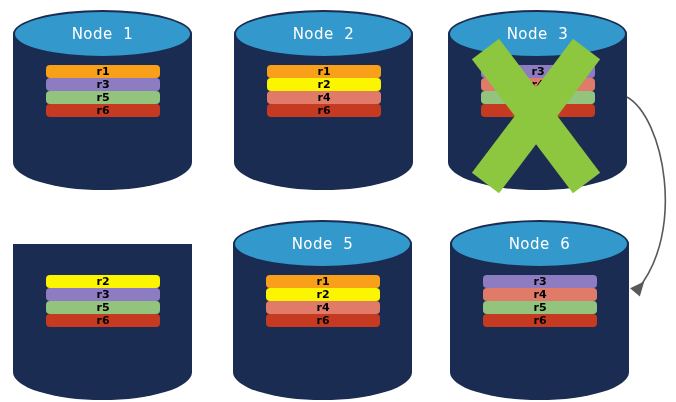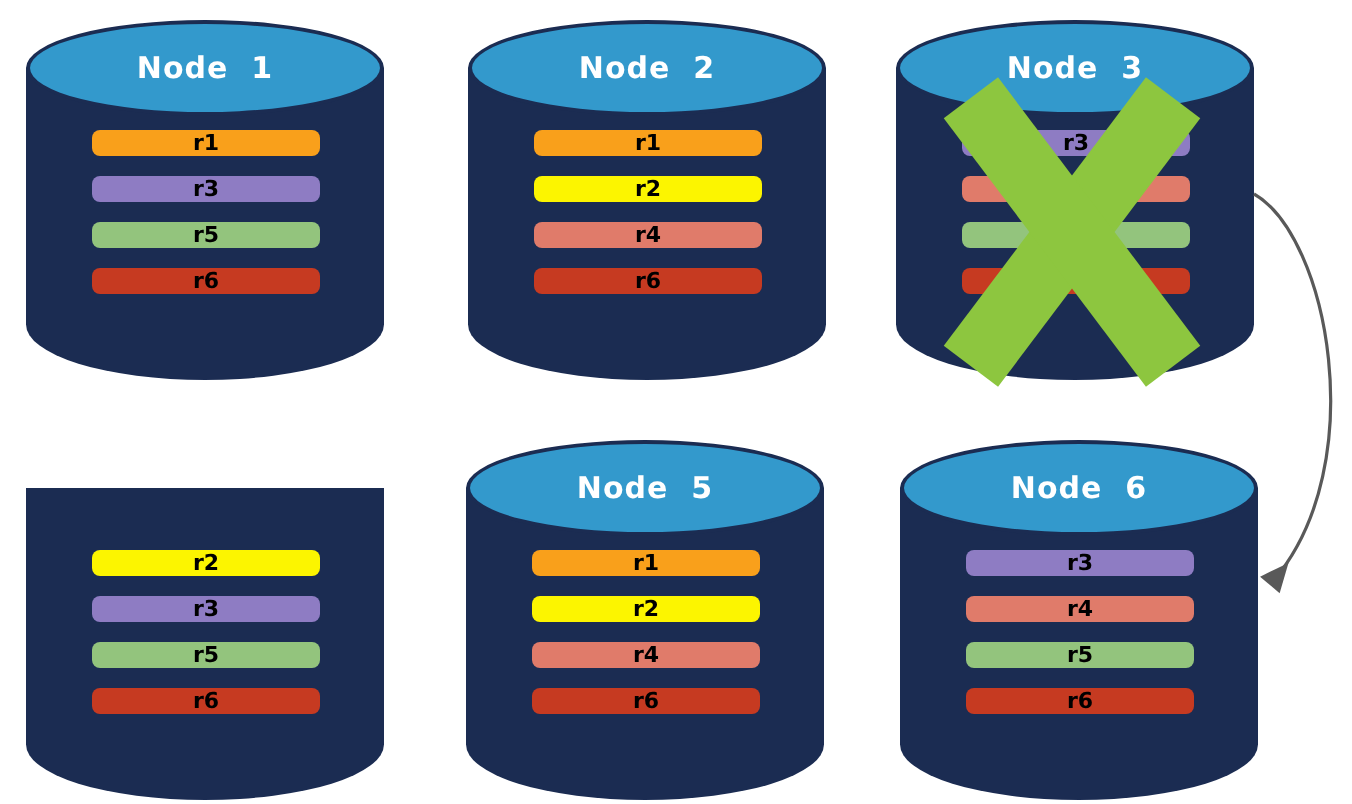--- a/index.html
+++ b/index.html
@@ -41,34 +41,33 @@
     background: var(--top-blue);
     border: 2px solid var(--body-navy);
     border-radius: 50%;
     display: flex;
     align-items: center;
     justify-content: center;
     z-index: 2;
   }
   .cyl-title {
     color: #ffffff;
-    font-weight: bold;
+    font-weight: normal;
     font-size: 15px;
     letter-spacing: 0.5px;
     white-space: pre;
   }
 
   .bars {
     position: absolute;
     left: 33px;
     top: 55px;
     width: 114px;
     display: flex;
     flex-direction: column;
-    gap: 10px;
     z-index: 3;
   }
   .bar {
     height: 13px;
     border-radius: 4px;
     display: flex;
     align-items: center;
     justify-content: center;
   }
   .bar span {

